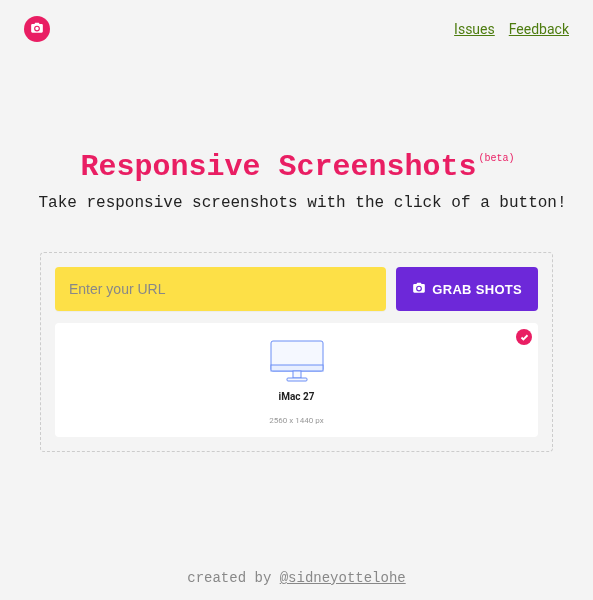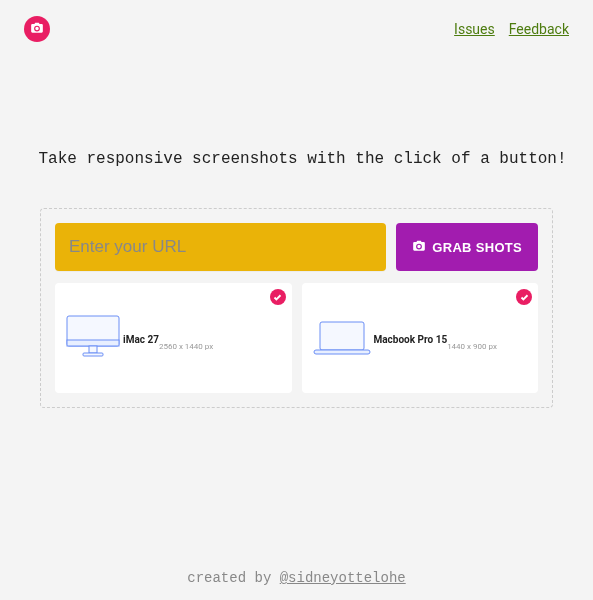--- a/index.html
+++ b/index.html
@@ -58,29 +58,29 @@
     border: 1px dashed #ccc;
     border-radius: 4px;
     padding: 14px;
   }
   .input-row { display: flex; gap: 10px; }
   .url-input {
     flex: 1;
     border: none;
     border-radius: 4px;
     padding: 14px 14px;
-    font-size: 17px;
+    font-size: 14px;
     color: #555;
-    background: #eab308;
+    background: #fde047;
     box-shadow: 0 1px 0 rgba(0,0,0,0.03);
     outline: none;
   }
   .url-input::placeholder { color: #888; }
   .grab-btn {
-    background: #a21caf;
+    background: #6d28d9;
     color: #fff;
     border: none;
     border-radius: 4px;
     padding: 0 16px;
     font-size: 13px;
     font-weight: 600;
     letter-spacing: 0.3px;
     display: flex;
     align-items: center;
     gap: 6px;
@@ -93,21 +93,21 @@
     margin-top: 12px;
   }
   .device-card {
     flex: 1;
     background: #fff;
     border-radius: 4px;
     position: relative;
     padding: 14px 8px 12px;
     text-align: center;
     display: flex;
-    flex-direction: row;
+    flex-direction: column;
     align-items: center;
     min-height: 110px;
   }
   .check-badge {
     position: absolute;
     top: 6px; right: 6px;
     width: 16px; height: 16px;
     background: #e91e63;
     border-radius: 50%;
     display: flex; align-items: center; justify-content: center;
@@ -143,20 +143,23 @@
         </svg>
     </span>
   </div>
   <div class="nav-links">
     <a href="#">Issues</a>
     <a href="#">Feedback</a>
   </div>
 </div>
 
 <div class="hero">
+  <div>
+    <span class="title">Responsive Screenshots</span><span class="beta">(beta)</span>
+  </div>
   <div class="subtitle">Take responsive screenshots with the click of a button!</div>
 </div>
 
 <div class="panel">
   <div class="input-row">
     <input class="url-input" type="text" placeholder="Enter your URL" style="">
     <button class="grab-btn">
       <span>
         <svg viewBox="0 0 24 24">
             <path d="M9 3l-1.5 2H4a2 2 0 0 0-2 2v11a2 2 0 0 0 2 2h16a2 2 0 0 0 2-2V7a2 2 0 0 0-2-2h-3.5L15 3H9zm3 5a5 5 0 1 1 0 10 5 5 0 0 1 0-10zm0 2a3 3 0 1 0 0 6 3 3 0 0 0 0-6z"></path>
@@ -179,35 +182,20 @@
           <rect x="4" y="2" width="52" height="30" rx="2"></rect>
           <rect x="4" y="26" width="52" height="6" fill="#e8efff"></rect>
           <rect x="26" y="32" width="8" height="7" fill="#f5f8ff"></rect>
           <rect x="20" y="39" width="20" height="3" rx="1" fill="#f5f8ff"></rect>
         </svg>
       </div>
       <div class="device-name">iMac 27</div>
       <div class="device-res">2560 x 1440 px</div>
     </div>
 
-    <div class="device-card">
-      <span class="check-badge">
-          <svg viewBox="0 0 12 12">
-            <path d="M2 6l2.5 2.5L10 3"></path>
-          </svg>
-        </span>
-      <div class="device-illus">
-        <svg width="64" height="40" viewBox="0 0 64 40">
-          <rect x="10" y="4" width="44" height="28" rx="2"></rect>
-          <rect x="4" y="32" width="56" height="4" rx="2" fill="#e8efff"></rect>
-        </svg>
-      </div>
-      <div class="device-name">Macbook Pro 15</div>
-      <div class="device-res">1440 x 900 px</div>
-    </div>
 
 
 
   </div>
 </div>
 
 <div class="footer">
   <span>created by </span><a href="#">@sidneyottelohe</a>
 </div>
 

